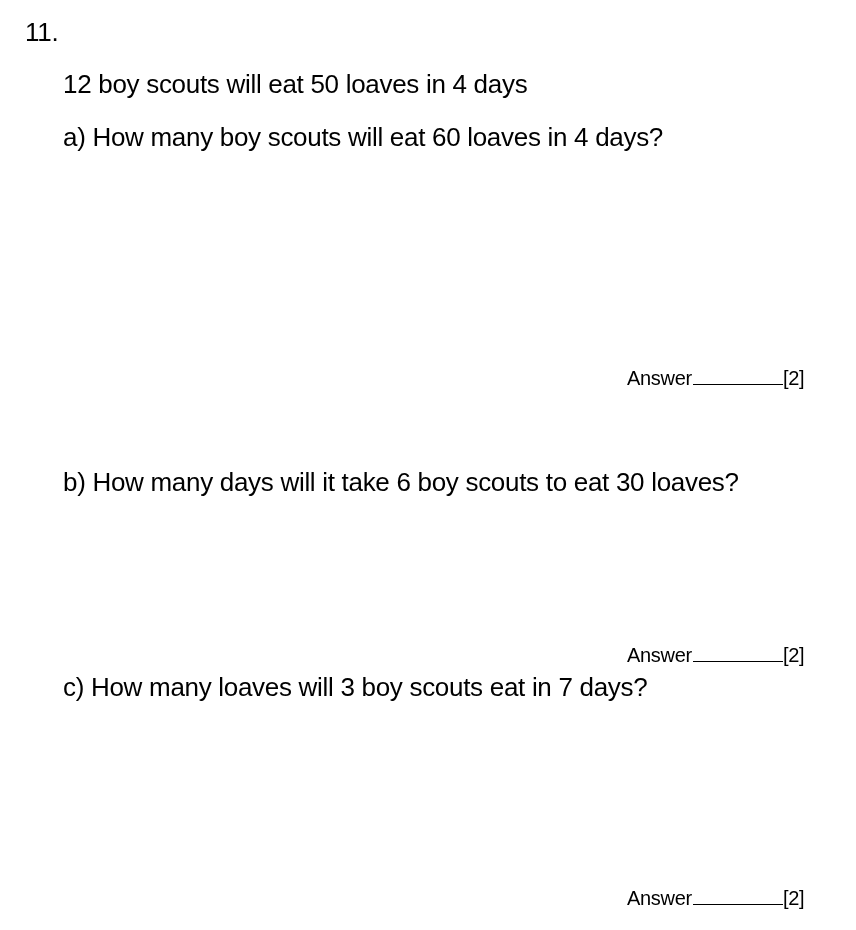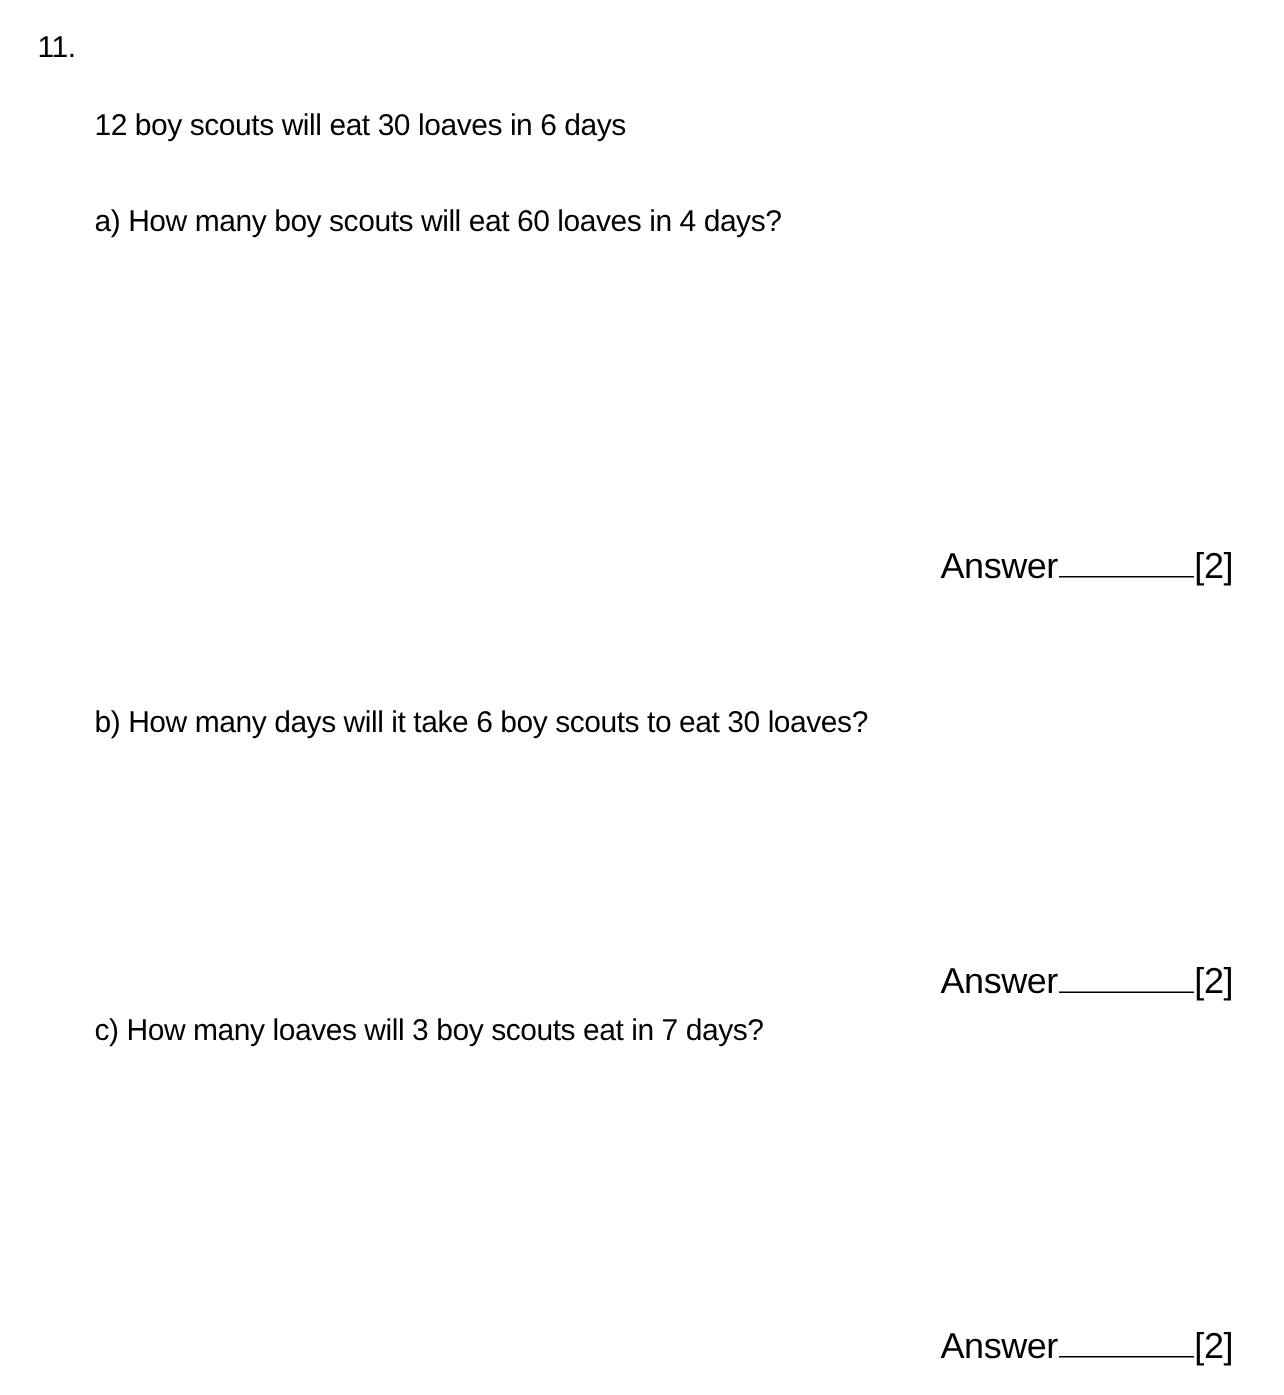--- a/index.html
+++ b/index.html
@@ -10,56 +10,56 @@
     body {
       width: 856px;
       height: 930px;
       position: relative;
       overflow: hidden;
       font-family: "Liberation Sans", "DejaVu Sans", sans-serif;
       color: #000000;
     }
     .txt {
       position: absolute;
-      font-size: 20px;
+      font-size: 26px;
       line-height: 24px;
       white-space: nowrap;
       letter-spacing: -0.3px;
     }
     .qnum { left: 25px; top: 20px; }
     .stem { left: 63px; top: 72px; }
-    .qa { left: 63px; top: 136px; }
+    .qa { left: 63px; top: 125px; }
     .qb { left: 63px; top: 430px; margin-top: 40px; }
     .qc { left: 63px; top: 675px; }
     .answer-line {
       position: absolute;
       display: flex;
       align-items: baseline;
-      font-size: 24px;
+      font-size: 20px;
       line-height: 24px;
       white-space: nowrap;
       letter-spacing: -0.3px;
     }
     .answer-line .blank {
       display: inline-block;
       width: 90px;
       border-bottom: 1.5px solid #000;
       height: 18px;
       margin: 0 0 0 1px;
     }
     .ans-a { left: 627px; top: 366px; }
     .ans-b { left: 627px; top: 643px; }
     .ans-c { left: 627px; top: 886px; }
   </style>
 </head>
 <body>
 
 <div class="txt qnum">11.</div>
 
-<div class="txt stem">12 boy scouts will eat 30 loaves in 6 days</div>
+<div class="txt stem">12 boy scouts will eat 50 loaves in 4 days</div>
 
 <div class="txt qa">a) How many boy scouts will eat 60 loaves in 4 days?</div>
 
 <div class="answer-line ans-a">
   <span>Answer</span>
   <span class="blank"></span>
   <span>[2]</span>
 </div>
 
 <div class="txt qb">b) How many days will it take 6 boy scouts to eat 30 loaves?</div>

